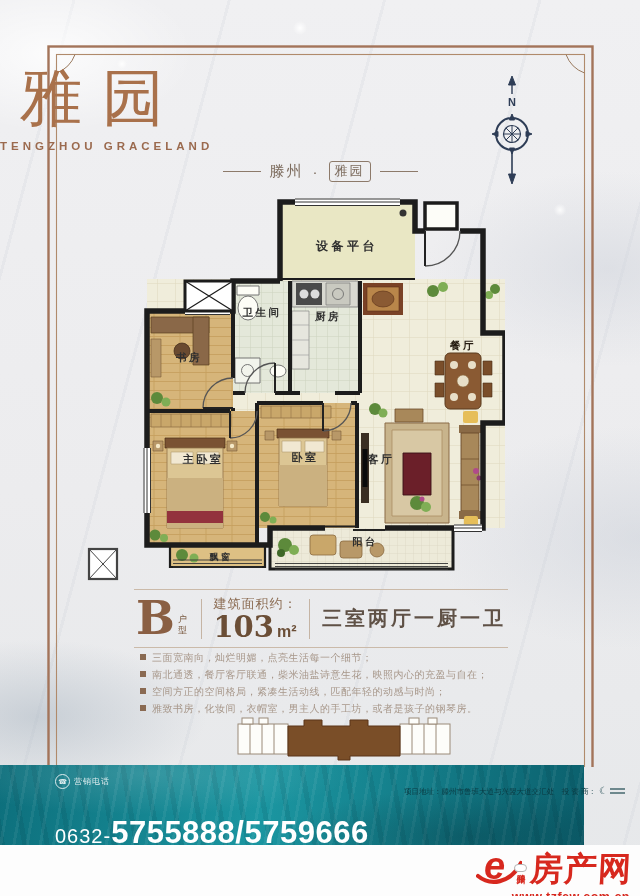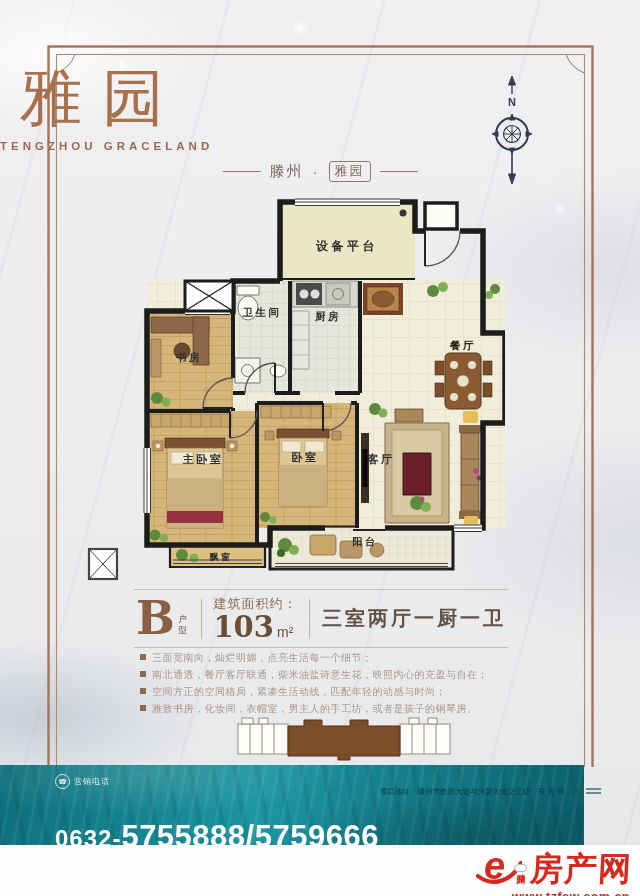--- a/index.html
+++ b/index.html
@@ -30,44 +30,44 @@
   
   .spec{left:134px;top:589px;width:374px;color:#6b4e36;}
   .spec .rule{height:1px;background:#cbbaa9;}
   .spec .row{display:flex;align-items:center;justify-content:space-between;padding:5px 2px;}
   .spec .b{font-family:"DejaVu Serif",serif;font-size:46px;font-weight:bold;line-height:.85;color:#8a5f43;}
   .spec .btype{display:flex;align-items:flex-end;gap:3px;}
   .spec .tlabel{font-size:9px;line-height:1.15;color:#7a5a40;width:11px;padding-bottom:3px;}
   .spec .vdiv{width:1px;height:40px;background:#c5b4a4;}
   .spec .areacol .al{font-size:13px;letter-spacing:1px;color:#8a6a50;}
   .spec .areacol .av{font-family:"DejaVu Serif",serif;font-weight:bold;font-size:29px;line-height:1;color:#6b4e36;}
-  .spec .areacol .au{font-size:14px;font-weight:normal;margin-left:3px;margin-top:43px;}
+  .spec .areacol .au{font-size:16px;font-weight:bold;margin-left:3px;margin-top:43px;}
   .spec .rooms{font-size:20px;font-weight:bold;letter-spacing:3px;color:#5f5146;}
   
   .feat{left:140px;top:649px;width:370px;}
   .feat .li{font-size:10px;line-height:17px;color:#a7978a;letter-spacing:.5px;display:flex;align-items:baseline;}
   .feat .sq{width:6px;height:6px;background:#8a6a52;margin-right:6px;flex:0 0 6px;transform:translateY(-1px);}
   
   .band{left:0;top:765px;width:584px;height:80px;
     background:
       radial-gradient(ellipse 300px 60px at 25% 10%, rgba(255,255,255,.14), transparent 70%),
       radial-gradient(ellipse 260px 70px at 80% 90%, rgba(0,30,40,.28), transparent 70%),
       repeating-linear-gradient(100deg, rgba(255,255,255,.06) 0 3px, transparent 3px 13px),
       repeating-linear-gradient(80deg, rgba(0,40,50,.10) 0 5px, transparent 5px 22px),
       linear-gradient(100deg,#0d6f7c 0%,#1b96a1 45%,#0b5f6c 100%);}
   .phone{position:absolute;left:55px;top:9px;color:#fff;}
   .phone .tag{display:flex;align-items:center;gap:4px;opacity:.85;}
   .phone .picon{width:13px;height:13px;border:1.2px solid #fff;border-radius:50%;
     display:flex;align-items:center;justify-content:center;font-size:7px;line-height:1;}
   .phone .plabel{font-size:8px;letter-spacing:1px;}
   .phone .nums{display:flex;align-items:baseline;margin-top:0;}
-  .phone .pre{font-size:24px;font-weight:bold;letter-spacing:1px;margin-top:36px;}
+  .phone .pre{font-size:20px;font-weight:normal;letter-spacing:1px;margin-top:36px;}
   .phone .big{font-size:31px;font-weight:bold;letter-spacing:.5px;}
   .binfo{position:absolute;left:380px;top:20px;width:245px;color:#0a3840;font-size:7.5px;line-height:1.2;}
-  .binfo .row{display:flex;align-items:center;margin-bottom:6px;white-space:nowrap;}
+  .binfo .row{display:flex;align-items:center;margin-bottom:6px;white-space:nowrap;margin-left:24px;}
   .binfo .gap{width:8px;}
   .binfo .lg{display:flex;align-items:center;gap:2px;margin-left:3px;}
   .binfo .bars{display:flex;flex-direction:column;gap:1.5px;}
   .binfo .bars i{display:block;width:15px;height:2px;background:#0a3840;opacity:.55;}
   
   .foot{left:0;top:845px;width:640px;height:51px;background:#fdfdfd;}
   .sitelogo{position:absolute;right:8px;top:1px;display:flex;flex-direction:column;align-items:flex-end;}
   .sitelogo .row{display:flex;align-items:center;}
   .pill{writing-mode:vertical-rl;text-orientation:upright;font-size:9px;font-weight:bold;color:#d7281e;
     border:1px solid #b5b5b5;border-radius:7px;background:#fff;padding:2px 1px;line-height:1.05;

